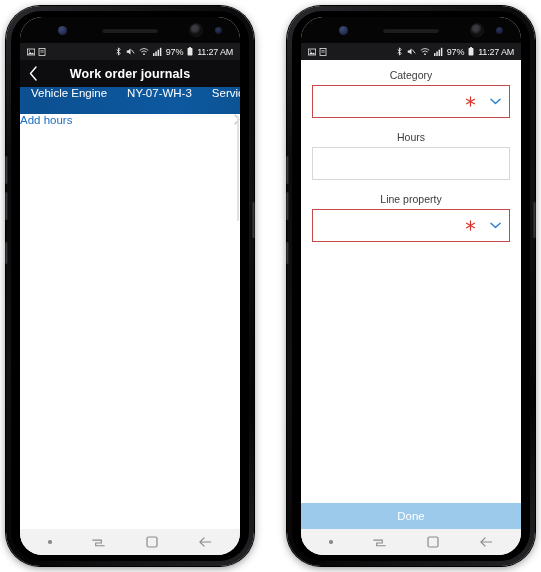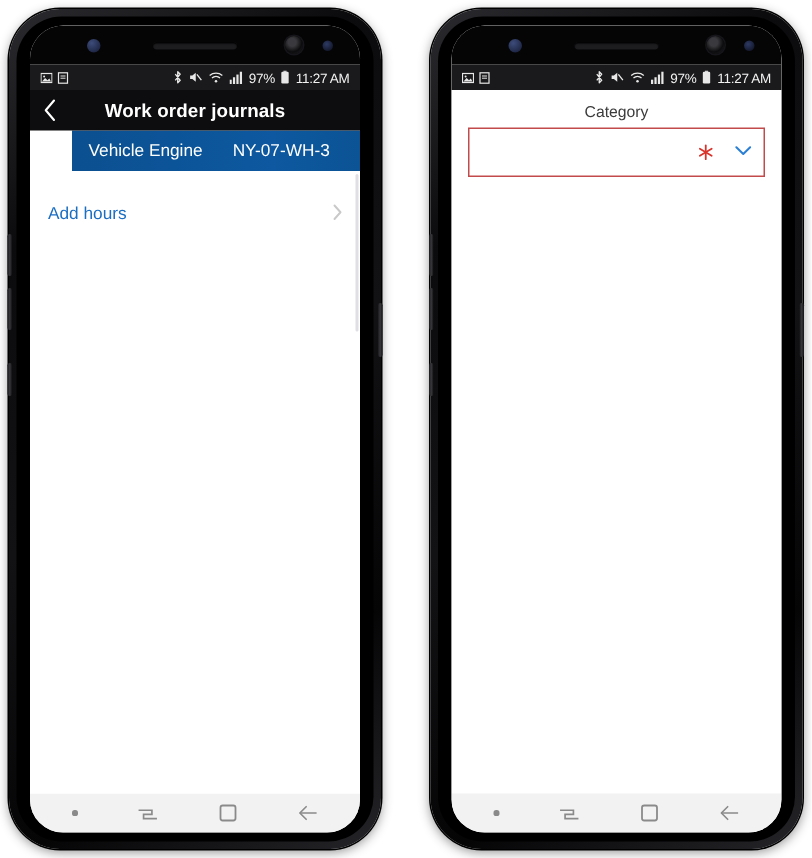--- a/index.html
+++ b/index.html
@@ -116,41 +116,40 @@
     display: flex; align-items: center;
     font-size: 12px; color: #fff; cursor: pointer;
   }
 
   
   .ctx-bar {
     background: #0b5394;
     background: linear-gradient(90deg,#0b5090 0%, #0d58a0 70%, #0b5394 100%);
     color: #fff;
     height: 27px;
-    display: flex; align-items: center;
+    display: flex; 
     padding: 0 11px;
     gap: 20px;
     font-size: 11.5px;
     white-space: nowrap;
     overflow: hidden;
     flex: none;
-    margin-left: 28px;
   }
   .ctx-bar span { font-weight: 400; }
 
   .list {
     background: #fff;
     flex: 1 1 auto;
     overflow: hidden;
     position: relative;
   }
   .list-item {
     height: 35px;
-    display: flex; align-items: flex-end;
-    padding: 0 12px;
+    display: flex; align-items: flex-start;
+    padding: 0 0;
     color: #1b6ec2;
     font-size: 11.5px;
     cursor: pointer;
     position: relative;
   }
   .list-item .chev {
     margin-left: auto;
     color: #c9c9c9;
     font-size: 12px;
     line-height: 1;
@@ -445,24 +444,51 @@
                   </svg>
               </span>
               <span class="chev-down">
                 <svg width="11" height="7" viewBox="0 0 12 7">
                     <polyline points="1,1 6,5.8 11,1" fill="none" stroke="#2b7fd4" stroke-width="1.5" stroke-linecap="round" stroke-linejoin="round"></polyline>
                   </svg>
               </span>
             </div>
           </div>
 
-
-
-        </div>
-
+          <div class="field">
+            <div class="field-label">Hours</div>
+            <div class="field-box">
+              <span class="spacer"></span>
+            </div>
+          </div>
+
+          <div class="field">
+            <div class="field-label">Line property</div>
+            <div class="field-box required">
+              <span class="spacer"></span>
+              <span class="asterisk">
+                <svg width="11" height="11" viewBox="0 0 12 12">
+                    <g stroke="#d9342b" stroke-width="1.3" stroke-linecap="round">
+                      <line x1="6" y1="1" x2="6" y2="11"></line>
+                      <line x1="1.7" y1="3.5" x2="10.3" y2="8.5"></line>
+                      <line x1="10.3" y1="3.5" x2="1.7" y2="8.5"></line>
+                    </g>
+                  </svg>
+              </span>
+              <span class="chev-down">
+                <svg width="11" height="7" viewBox="0 0 12 7">
+                    <polyline points="1,1 6,5.8 11,1" fill="none" stroke="#2b7fd4" stroke-width="1.5" stroke-linecap="round" stroke-linejoin="round"></polyline>
+                  </svg>
+              </span>
+            </div>
+          </div>
+
+        </div>
+
+        <div class="done-btn">Done</div>
 
         <div class="navbar">
           <span class="nav-ico">
               <span class="nav-dot"></span>
             </span>
           <span class="nav-ico">
             <svg width="13" height="13" viewBox="0 0 14 14">
                 <path d="M1 4.5 H10 M10 4.5 L10 7.5 M10 7.5 H4 M4 7.5 L4 10.5 M4 10.5 H13" fill="none" stroke="#8a8a8a" stroke-width="1.2" stroke-linecap="square"></path>
               </svg>
           </span>

